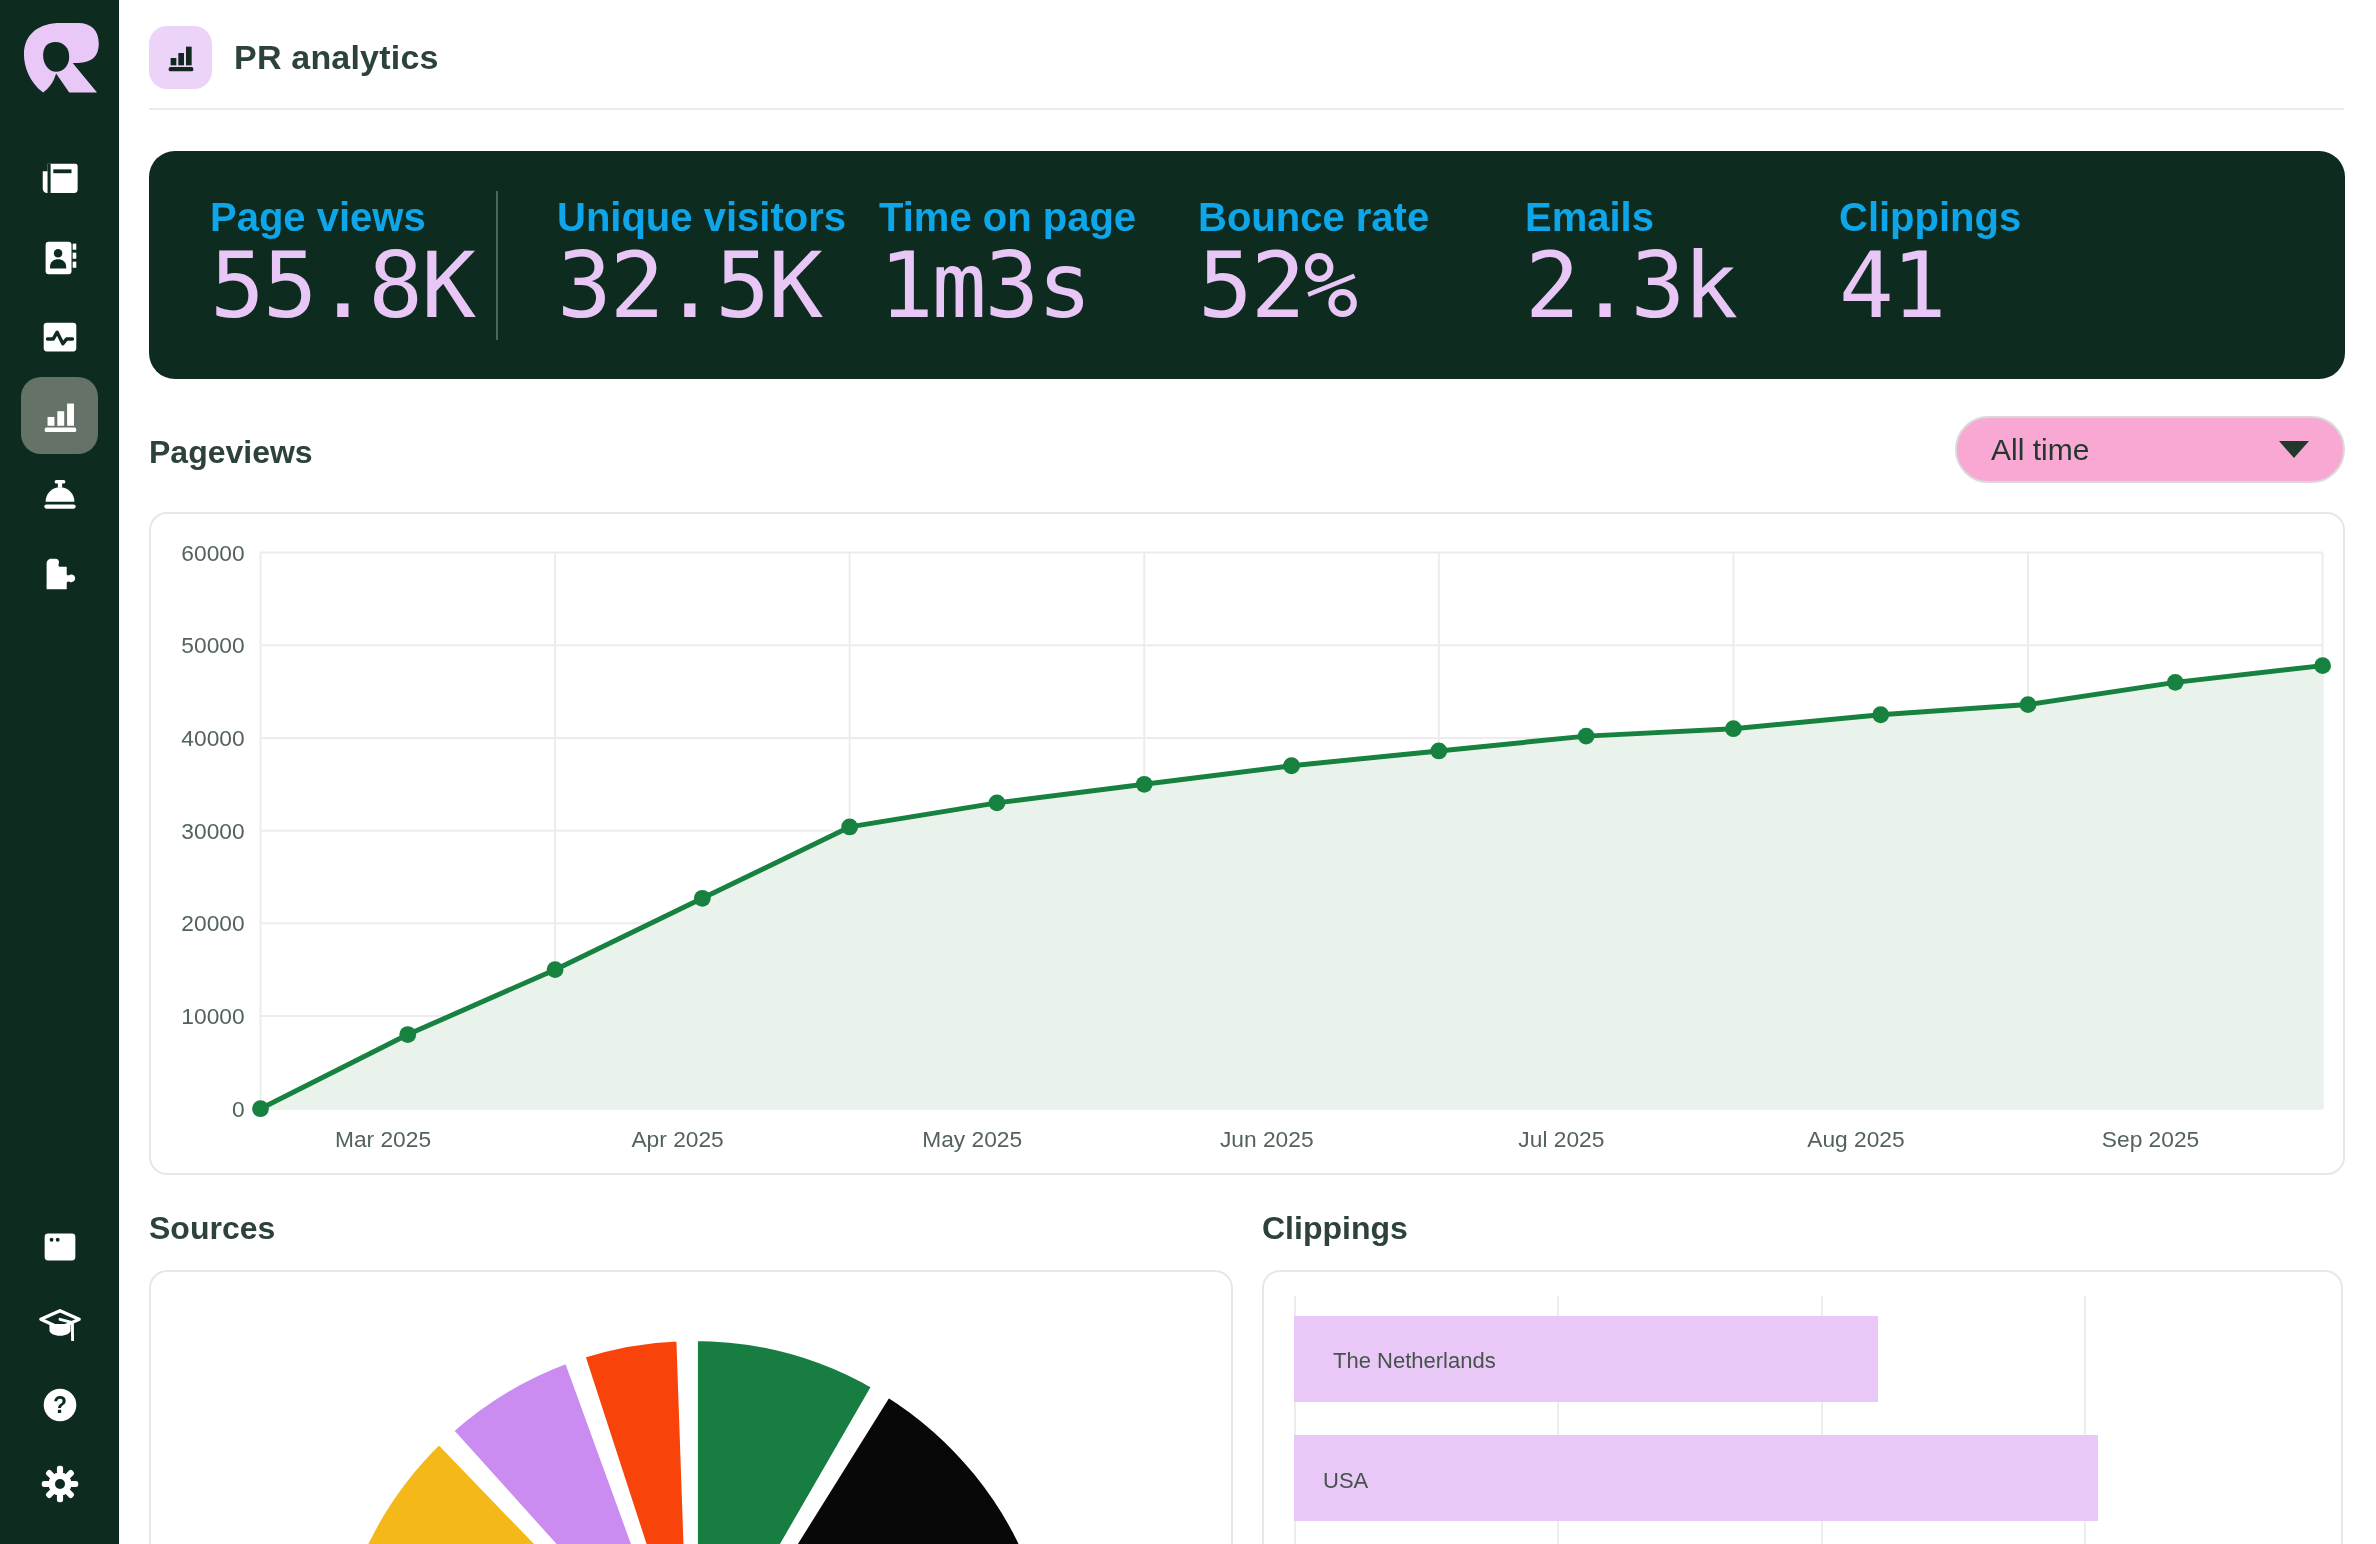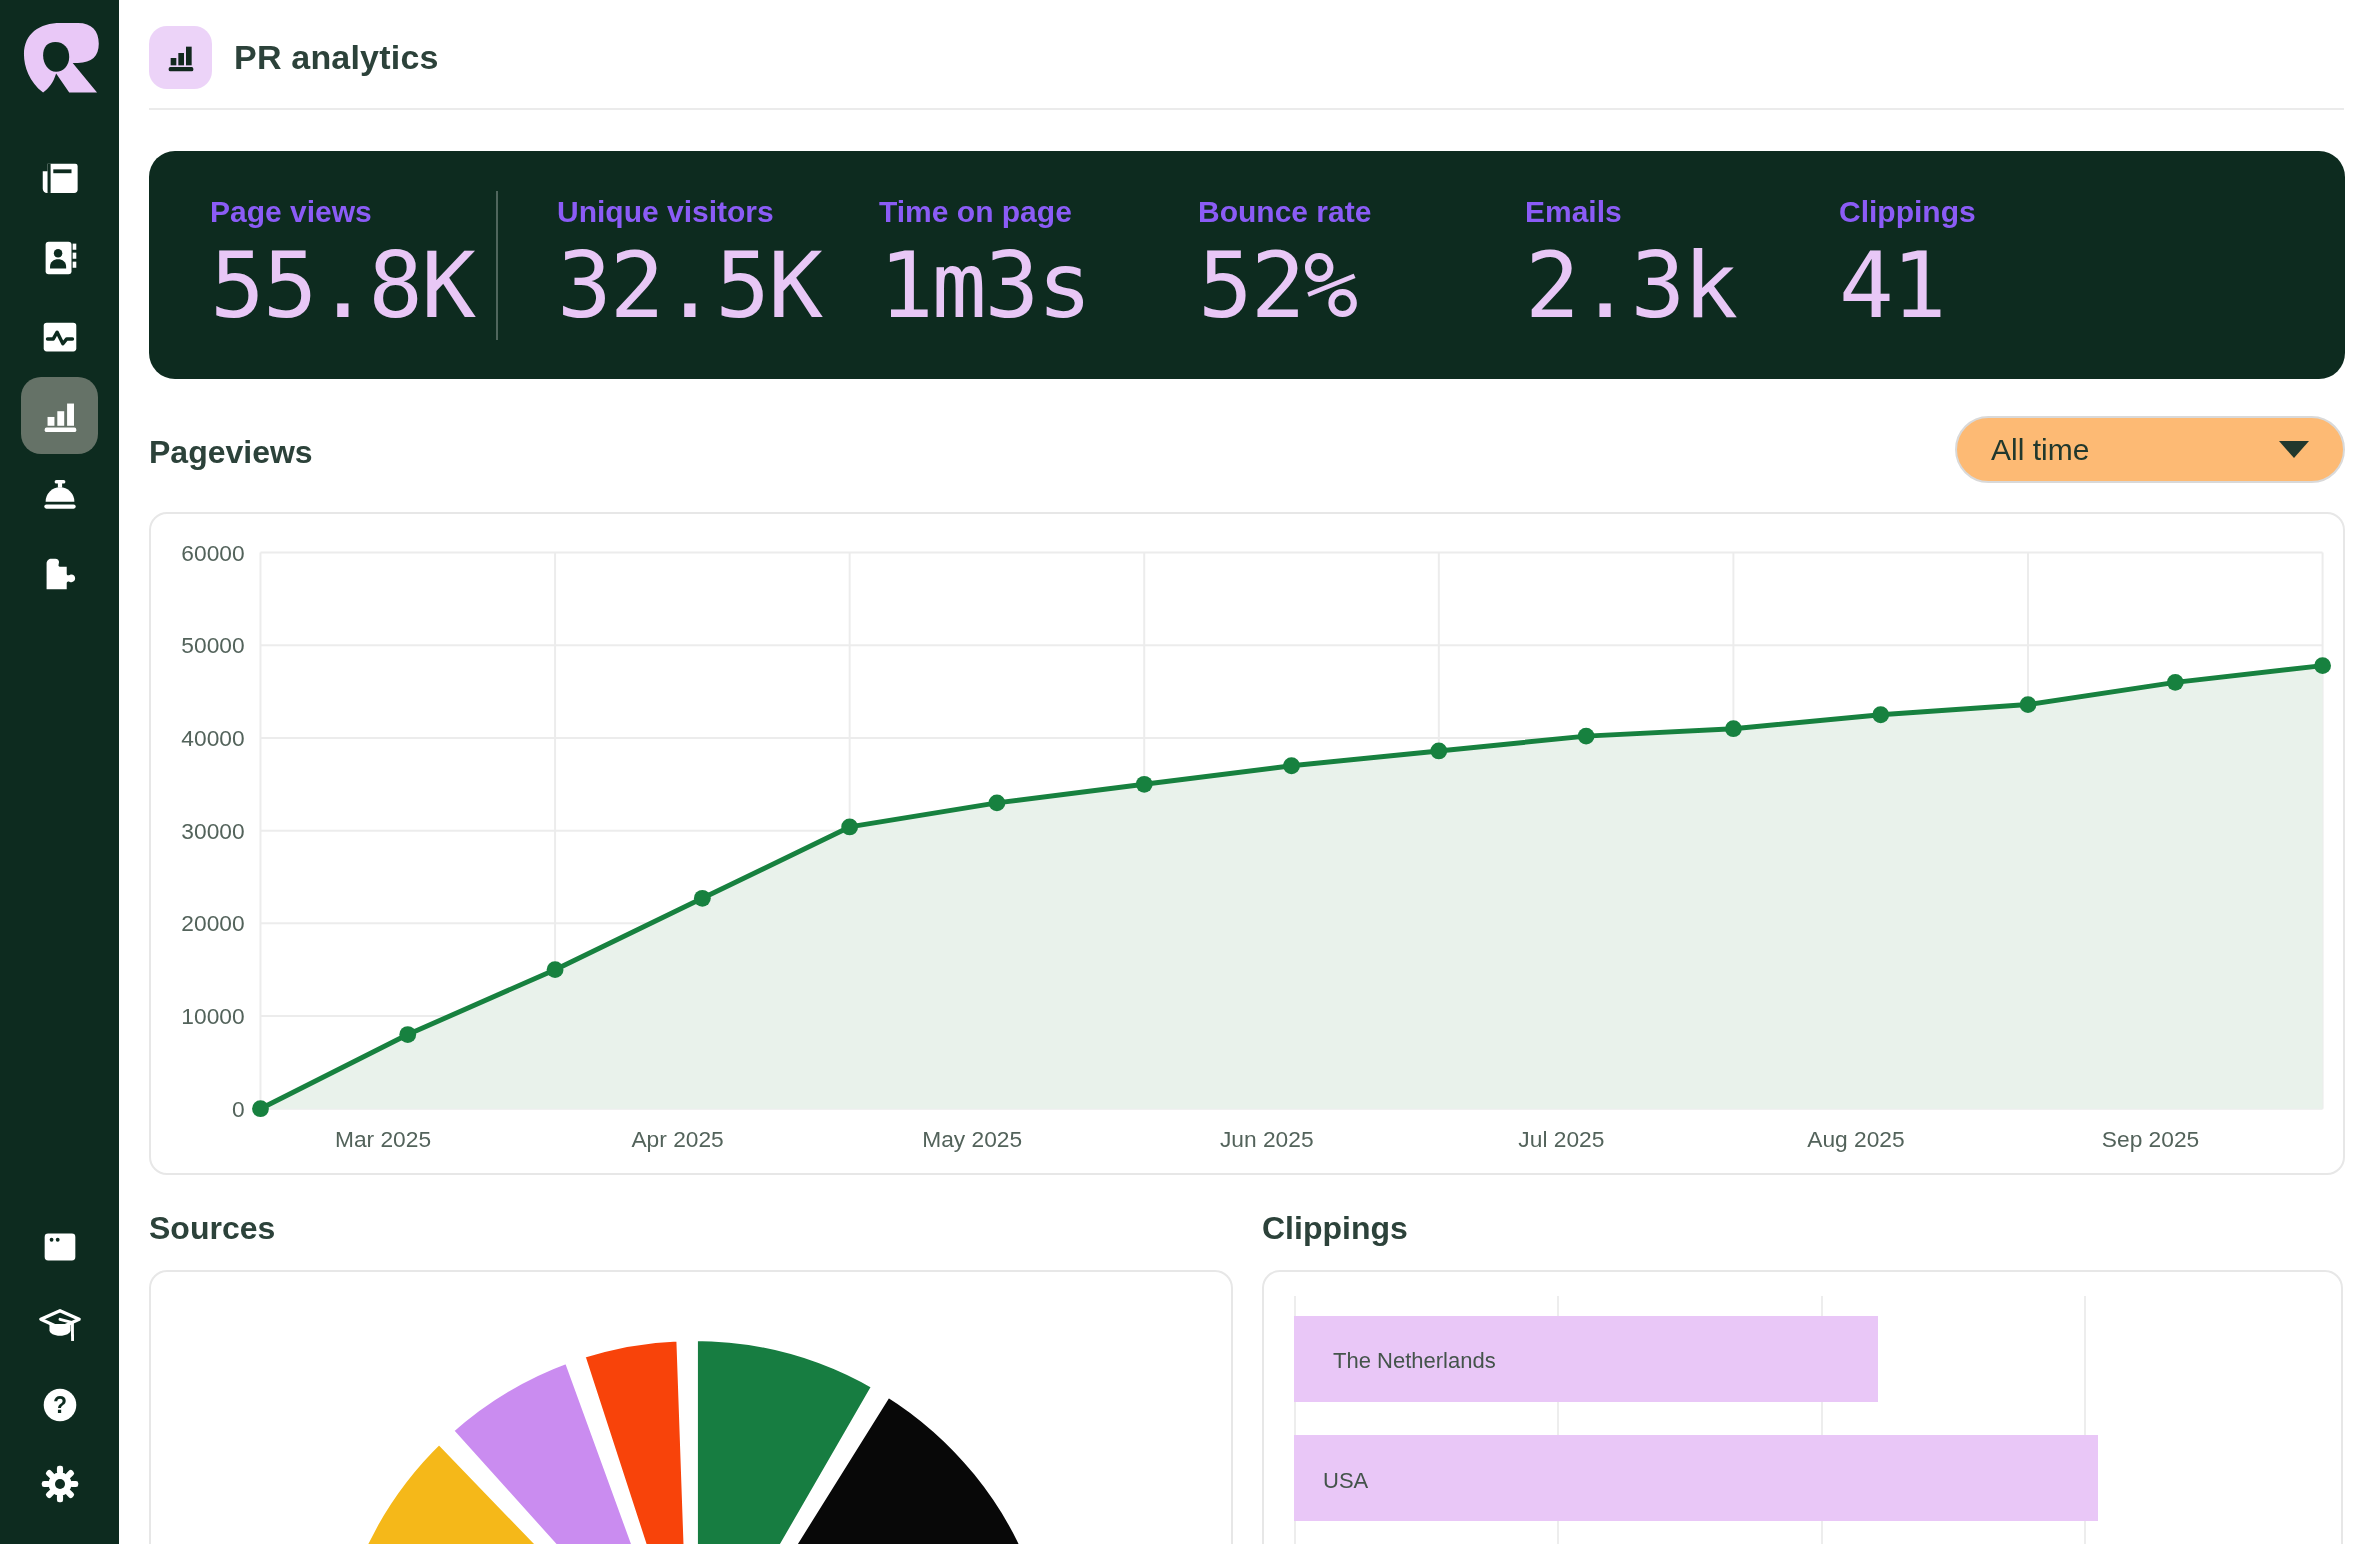--- a/index.html
+++ b/index.html
@@ -13,28 +13,28 @@
   .active-bg{position:absolute;left:21px;top:377px;width:77px;height:77px;background:#657267;border-radius:20px;}
   
   .main{position:absolute;left:119px;top:0;width:2257px;height:1544px;background:#fff;}
   .app-header{position:absolute;left:30px;top:26px;height:63px;display:flex;align-items:center;gap:22px;}
   .app-ic{width:63px;height:63px;border-radius:18px;background:#ecd3f8;display:flex;align-items:center;justify-content:center;}
   .app-title{font-size:34px;font-weight:bold;color:#2c423a;letter-spacing:0.2px;}
   .header-divider{position:absolute;left:30px;right:32px;top:108px;height:2px;background:#ebebeb;}
   
   .stats-card{position:absolute;left:30px;top:151px;width:2196px;height:228px;background:#0d2b1f;border-radius:26px;}
   .stat-col{position:absolute;top:0;height:228px;}
-  .stat-label{position:absolute;top:44px;font-size:30px;font-weight:bold;color:#8b5cf6;white-space:nowrap;}
+  .stat-label{position:absolute;top:44px;font-size:40px;font-weight:bold;color:#0ea5e9;white-space:nowrap;}
   .stat-value{position:absolute;top:89px;font-size:91px;line-height:1;color:#e8c7f6;
     font-family:"DejaVu Sans Mono", monospace;white-space:nowrap;letter-spacing:-2px;}
   .stat-divider{position:absolute;left:347px;top:40px;width:2px;height:149px;background:rgba(255,255,255,.28);}
   
   .section-title{position:absolute;font-size:32px;font-weight:bold;color:#2c423a;}
   .dropdown{position:absolute;left:1836px;top:416px;width:390px;height:67px;border:2px solid #d9d9d9;
-    border-radius:34px;background:#fdba74;display:flex;align-items:center;padding:0 34px;cursor:pointer;}
+    border-radius:34px;background:#f9a8d4;display:flex;align-items:center;padding:0 34px;cursor:pointer;}
   .dropdown-label{font-size:30px;color:#21382d;flex:1;}
   .chev{width:0;height:0;border-left:15px solid transparent;border-right:15px solid transparent;border-top:17px solid #21382d;}
   
   .chart-card{position:absolute;left:30px;top:512px;width:2196px;height:663px;border:2px solid #e7e7e7;border-radius:18px;background:#fff;overflow:hidden;}
   .pie-card{position:absolute;left:30px;top:1270px;width:1084px;height:614px;border:2px solid #e7e7e7;border-radius:18px;background:#fff;overflow:hidden;}
   .bar-card{position:absolute;left:1143px;top:1270px;width:1081px;height:614px;border:2px solid #e7e7e7;border-radius:18px;background:#fff;overflow:hidden;}
   .bar-grid{position:absolute;top:24px;bottom:0;width:2px;background:#ededed;}
   .hbar{position:absolute;left:30px;height:86px;background:#e9c7f7;}
   .hbar-label{position:absolute;left:59px;font-size:22px;color:#44544b;}
   svg text{font-family:"Liberation Sans", sans-serif;}

